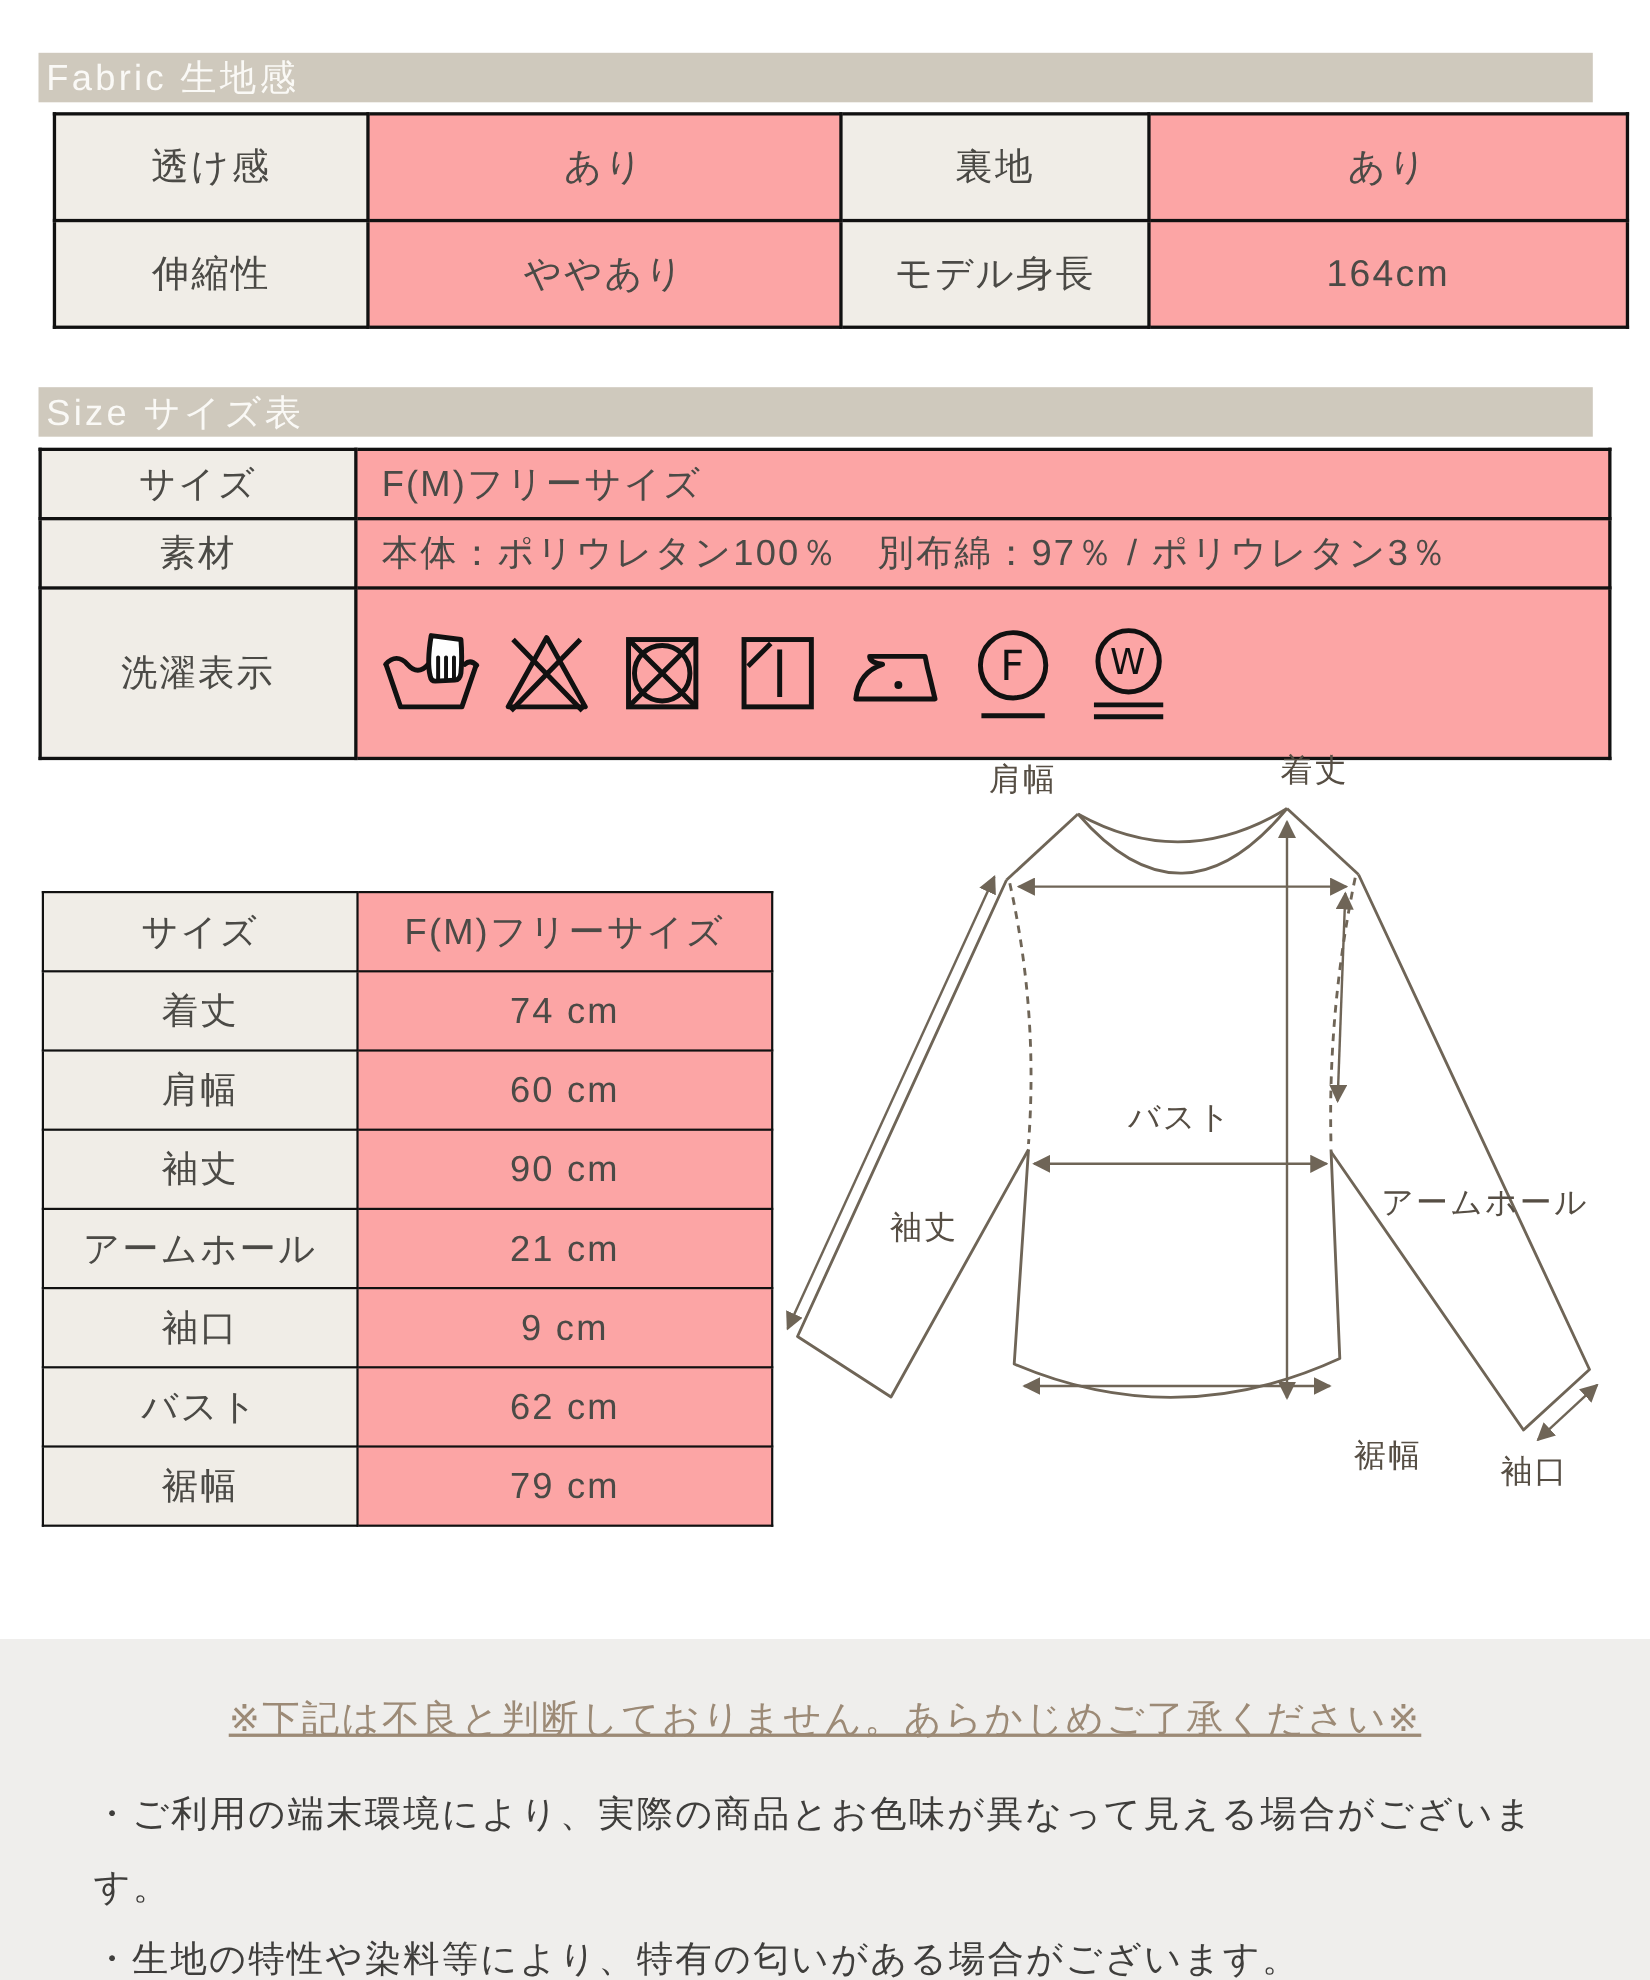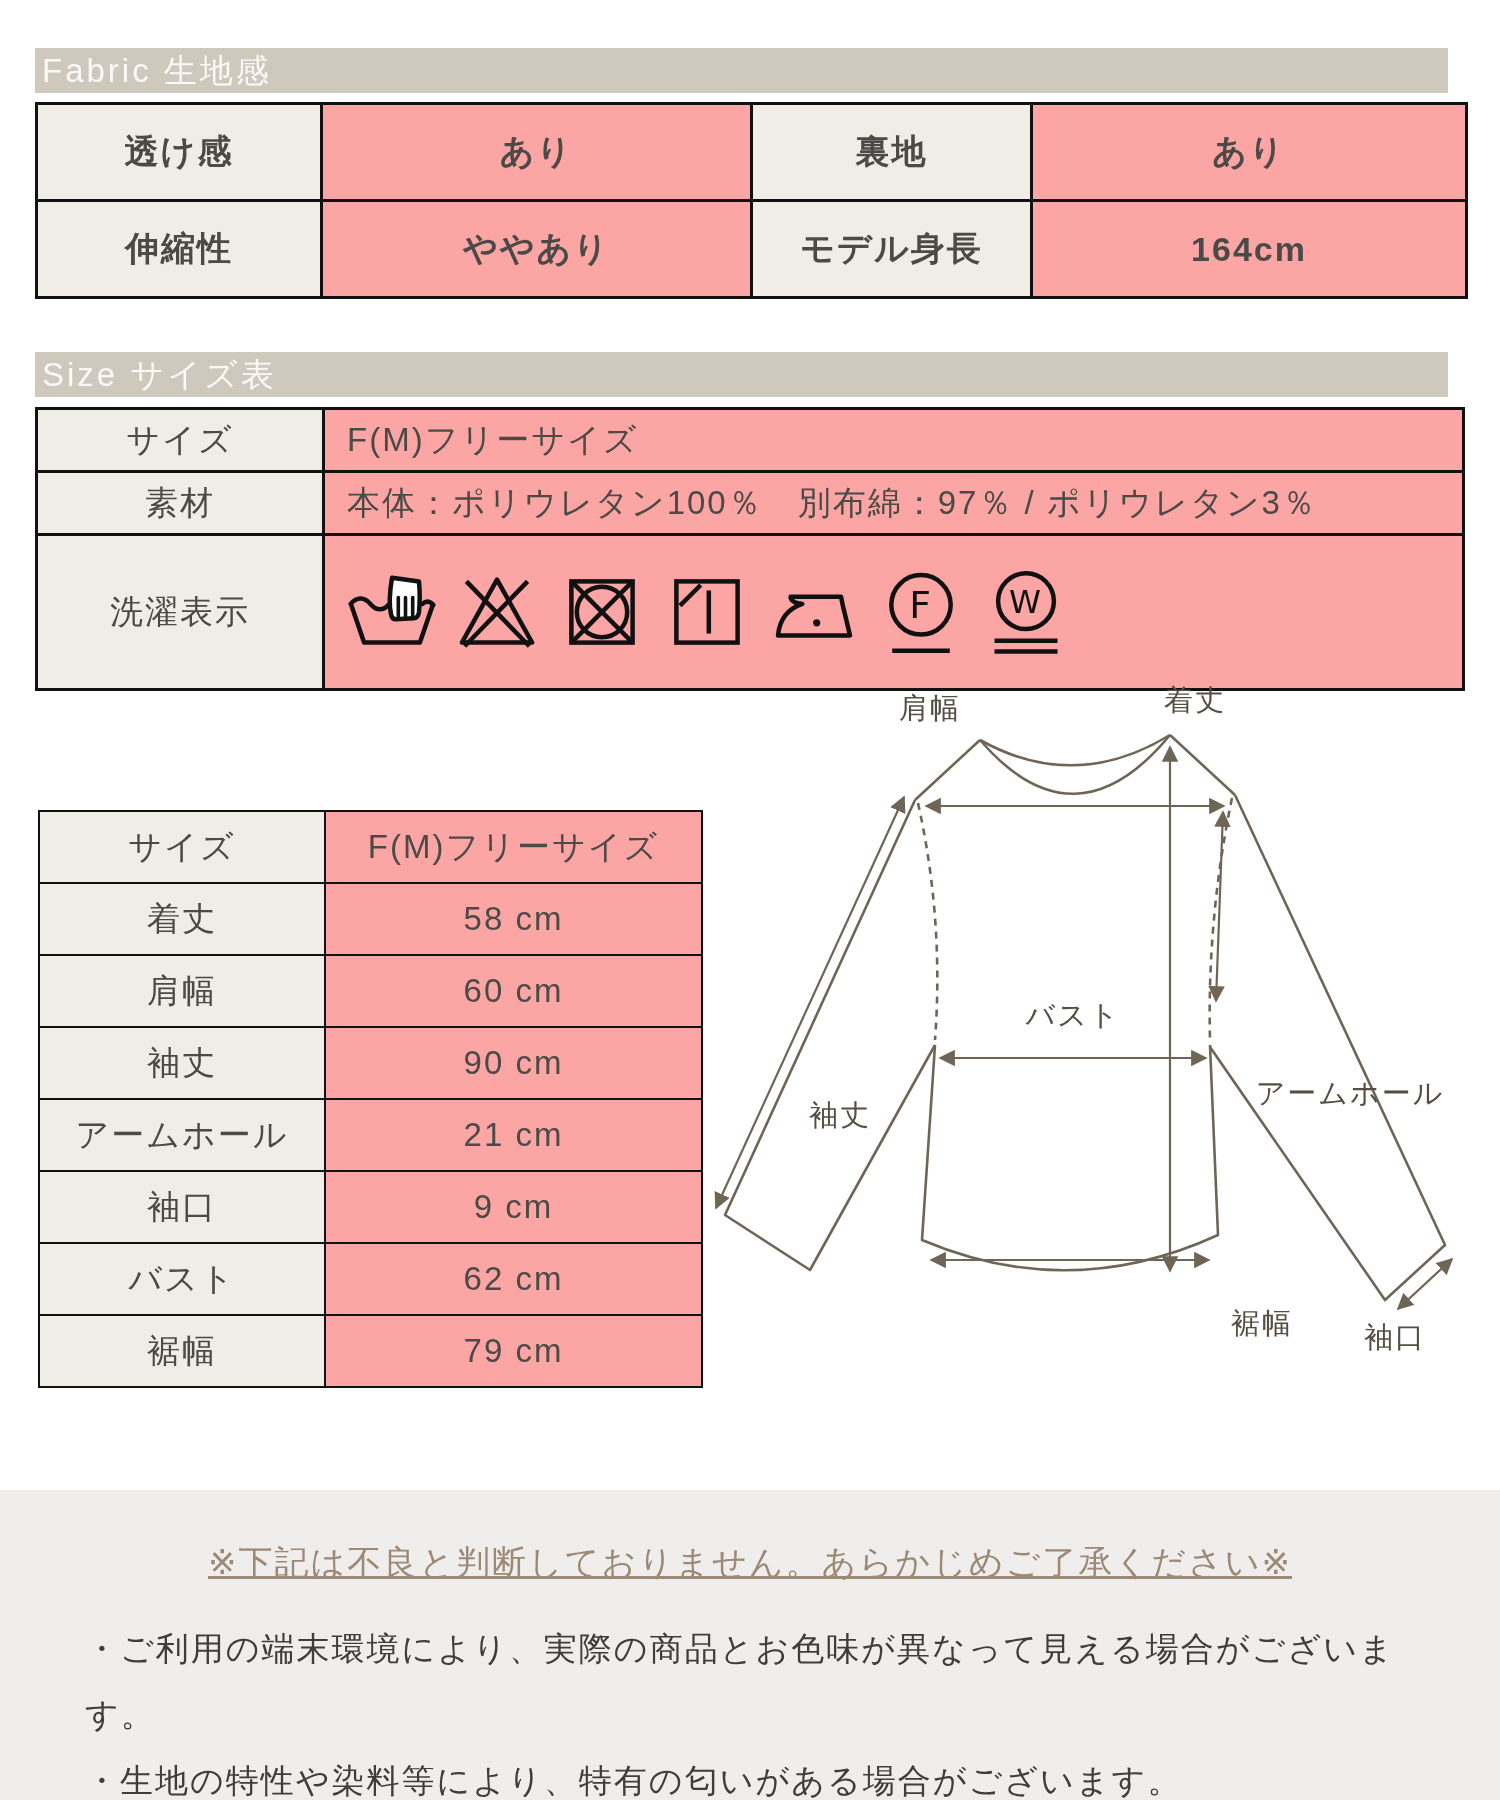--- a/index.html
+++ b/index.html
@@ -8,21 +8,21 @@
     font-family:"Liberation Sans","DejaVu Sans",sans-serif;color:#4b4a46;
   }
   .abs{position:absolute;}
   .section-bar{
     left:35px;width:1406px;height:45px;background:#cfc9bd;color:#faf9f6;
     font-size:33px;line-height:45px;padding-left:7px;letter-spacing:3px;
   }
   
   table{border-collapse:collapse;table-layout:fixed;}
   td{border:3px solid #111;letter-spacing:2px;}
-  .fabric-table{left:35px;top:102px;width:1430px;font-weight:bold;}
+  .fabric-table{left:48px;top:102px;width:1430px;}
   .fabric-table td{height:92px;font-size:34px;text-align:center;vertical-align:middle;}
   .cell-label{background:#f0ede7;}
   .cell-value{background:#fca5a5;}
   
   .sizeinfo-table{left:35px;top:407px;width:1430px;}
   .sizeinfo-table td{font-size:33px;vertical-align:middle;}
   .sizeinfo-table td.cell-label{text-align:center;width:282px;}
   .sizeinfo-table td.cell-value{text-align:left;padding-left:22px;}
   .row-h62 td{height:58px;}
   .row-care td{height:150px;}
@@ -154,21 +154,21 @@
   </table>
 
 <table class="abs measure-table">
   <tbody>
       <tr>
     <td class="cell-label">サイズ</td>
     <td class="cell-value">F(M)フリーサイズ</td>
   </tr>
   <tr>
     <td class="cell-label">着丈</td>
-    <td class="cell-value">58 cm</td>
+    <td class="cell-value">74 cm</td>
   </tr>
   <tr>
     <td class="cell-label">肩幅</td>
     <td class="cell-value">60 cm</td>
   </tr>
   <tr>
     <td class="cell-label">袖丈</td>
     <td class="cell-value">90 cm</td>
   </tr>
   <tr>

